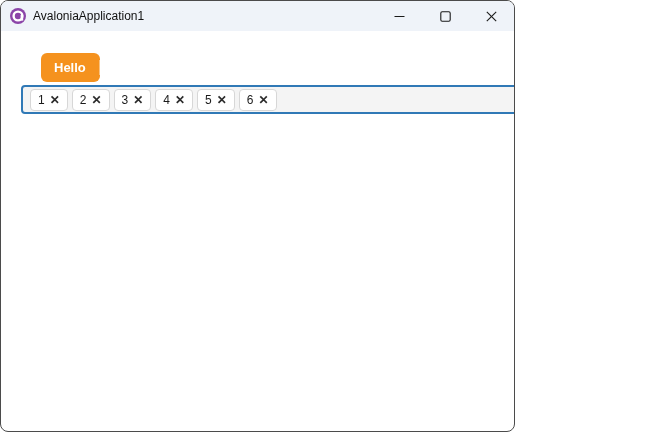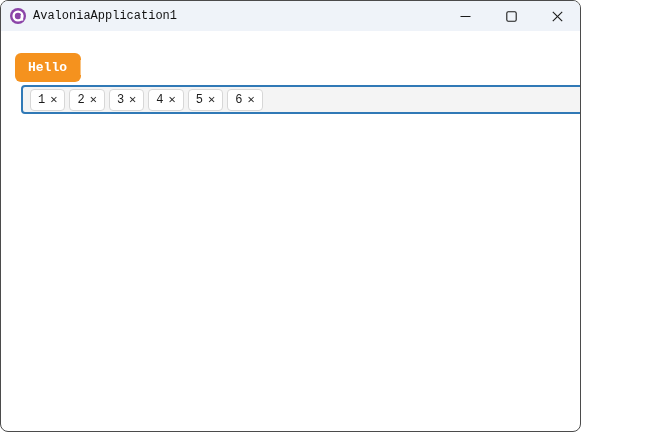--- a/index.html
+++ b/index.html
@@ -3,28 +3,27 @@
 <meta charset="utf-8">
 <style>
   html, body {
     margin: 0;
     padding: 0;
     background: #ffffff;
     font-family: "Liberation Sans", sans-serif;
   }
   .window {
     position: relative;
-    width: 581px;
+    width: 515px;
     height: 432px;
     box-sizing: border-box;
     border: 1px solid #4b4b4b;
     border-radius: 8px;
     background: #ffffff;
     overflow: hidden;
-    font-family: Liberation Mono, monospace;
   }
   
   .titlebar {
     height: 30px;
     background: var(--titlebar-bg, #EFF3F9);
     display: flex;
     align-items: center;
   }
   .logo {
     width: 16px;
@@ -51,21 +50,21 @@
     padding: 0;
     background: transparent;
     display: flex;
     align-items: center;
     justify-content: center;
     cursor: default;
   }
   
   .tabstrip {
     position: absolute;
-    left: 14px;
+    left: 40px;
     top: 52px;
     height: 29px;
     background: var(--accent-orange, #F5921E);
     border-radius: 6px;
     display: flex;
     align-items: center;
     justify-content: flex-end;
   }
   .tab {
     padding: 0 13px;

